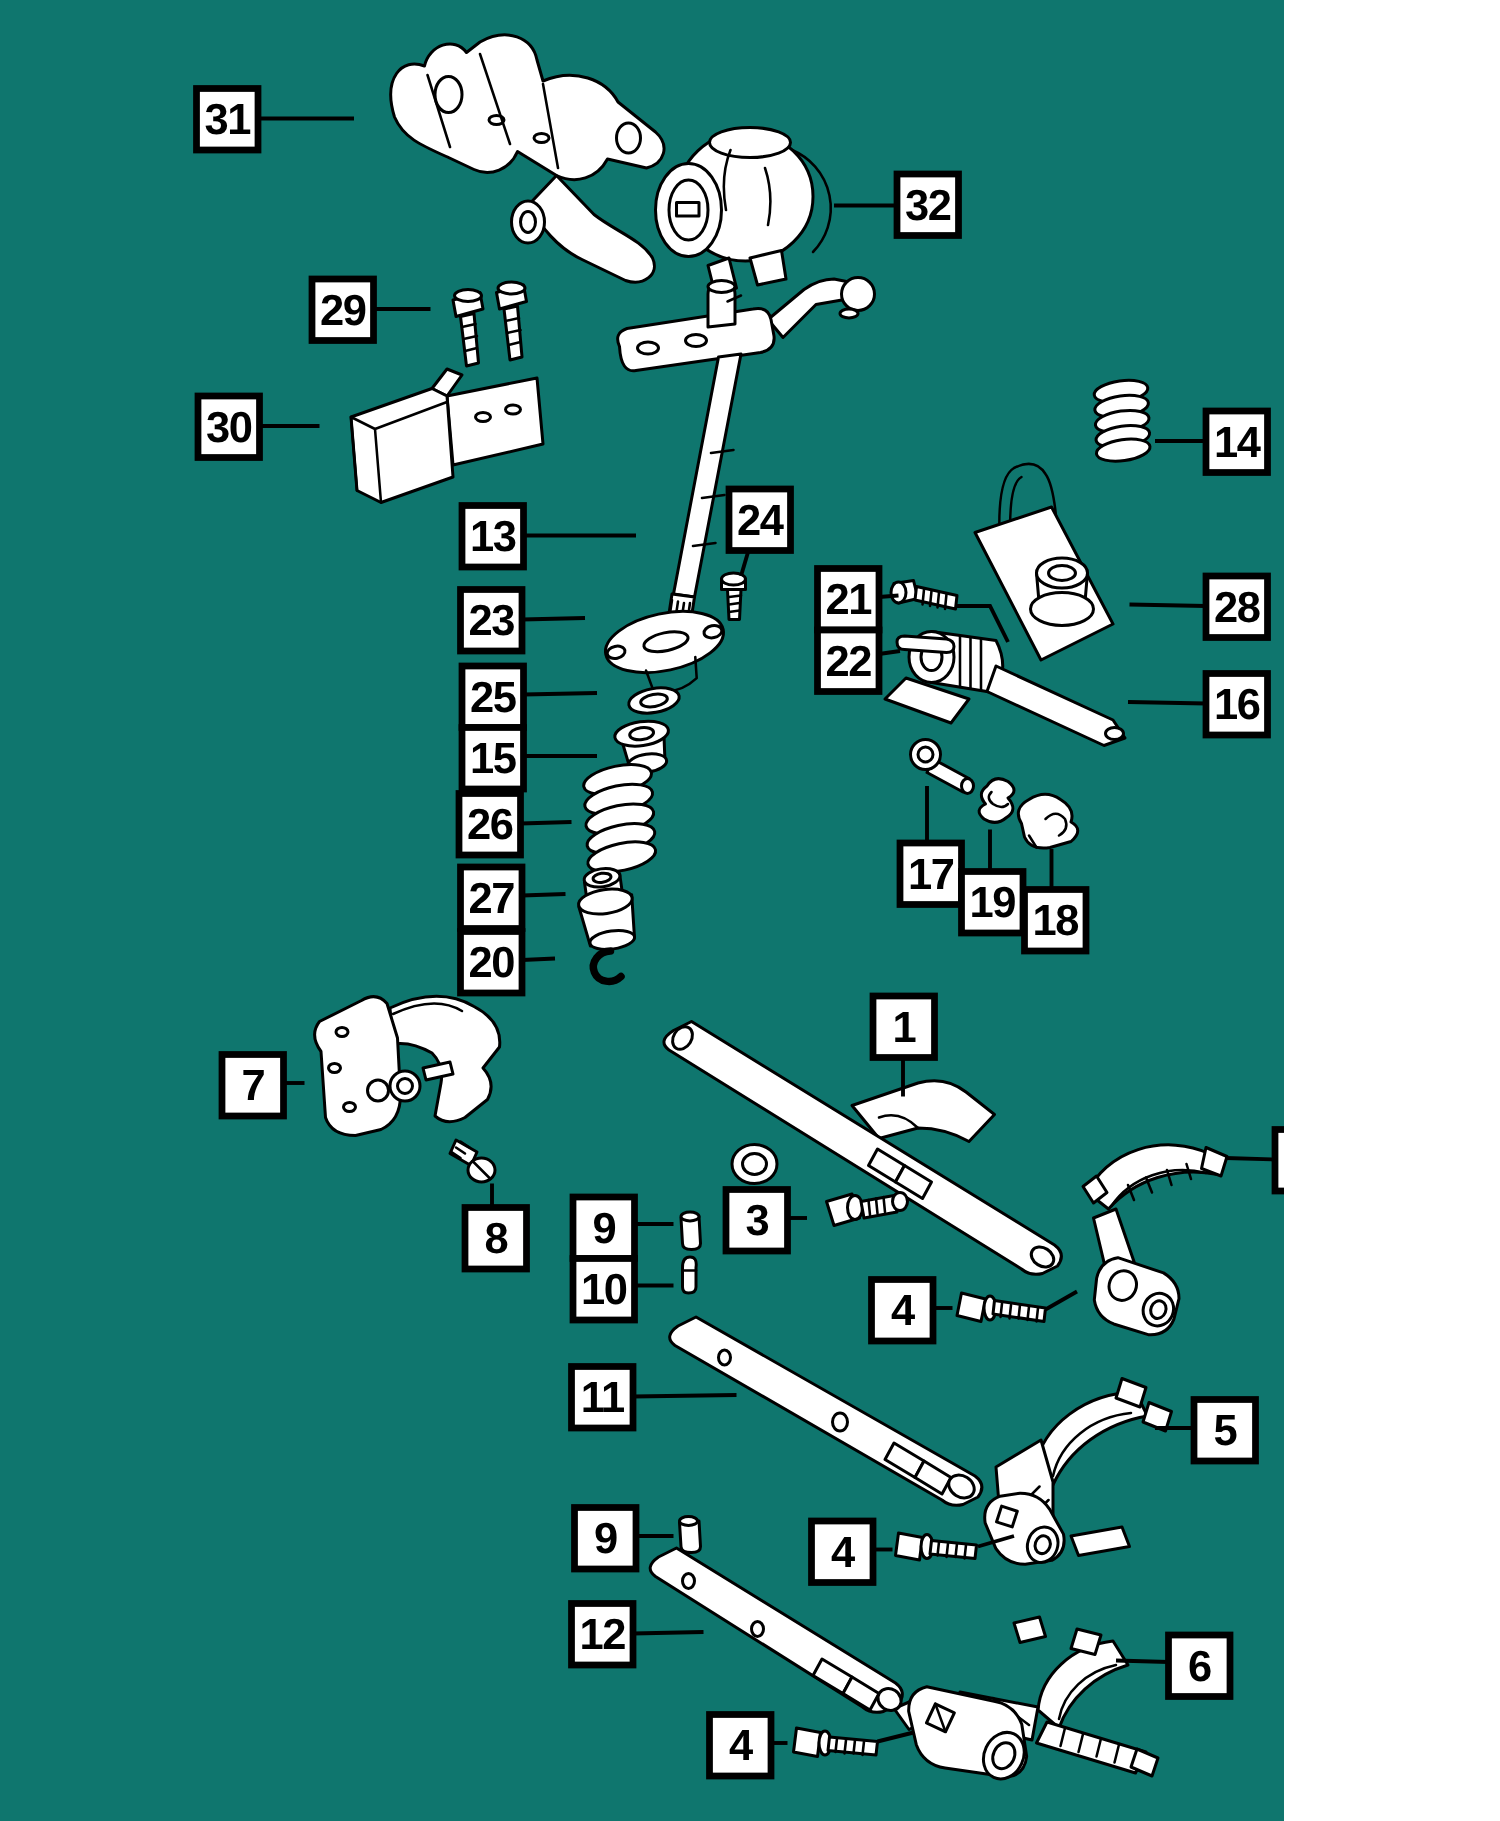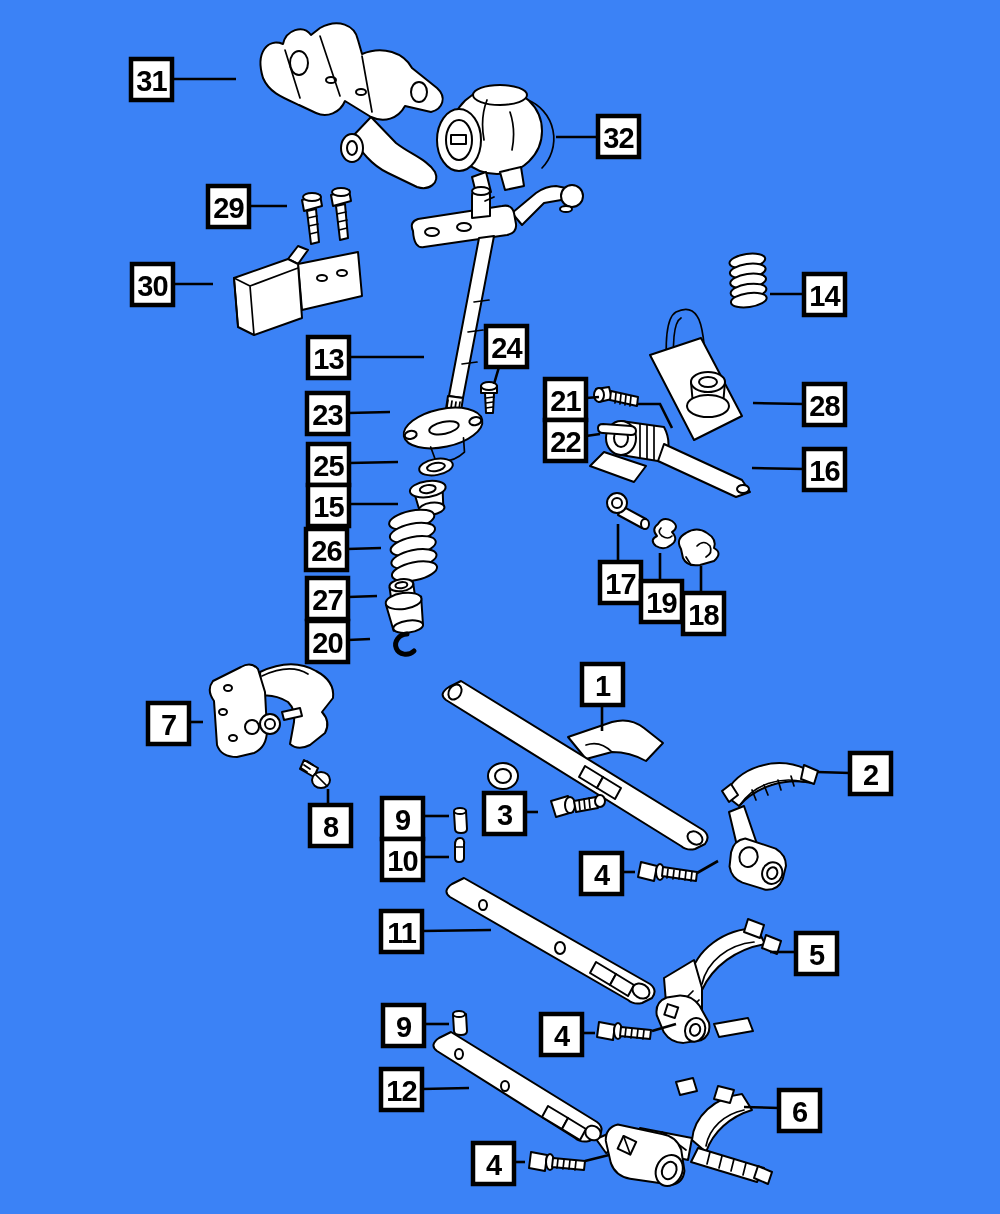--- a/index.html
+++ b/index.html
@@ -1,16 +1,16 @@
 <!DOCTYPE html>
 <html><head>
 <meta charset="utf-8">
 <style>
   html,body{margin:0;padding:0;background:#ffffff;}
-  #stage{position:relative;width:1000px;height:1214px;background:#3b82f6;overflow:hidden;}
+  #stage{position:relative;width:856px;height:1214px;background:#0f766e;overflow:hidden;}
   svg{position:absolute;left:0;top:0;}
   
   .part path,.part ellipse,.part circle,.part rect,.part polygon{
     fill:#ffffff;stroke:#000000;stroke-width:2;stroke-linejoin:round;stroke-linecap:round;
   }
   .part .ln{fill:none;stroke:#000000;stroke-width:1.7;}
   .part .thick{fill:none;stroke:#000000;stroke-width:5;}
   
   .callout-box{fill:#ffffff;stroke:#000000;stroke-width:4.5px;}
   .callout-num{font:bold 29px "Liberation Sans",sans-serif;letter-spacing:-1px;

